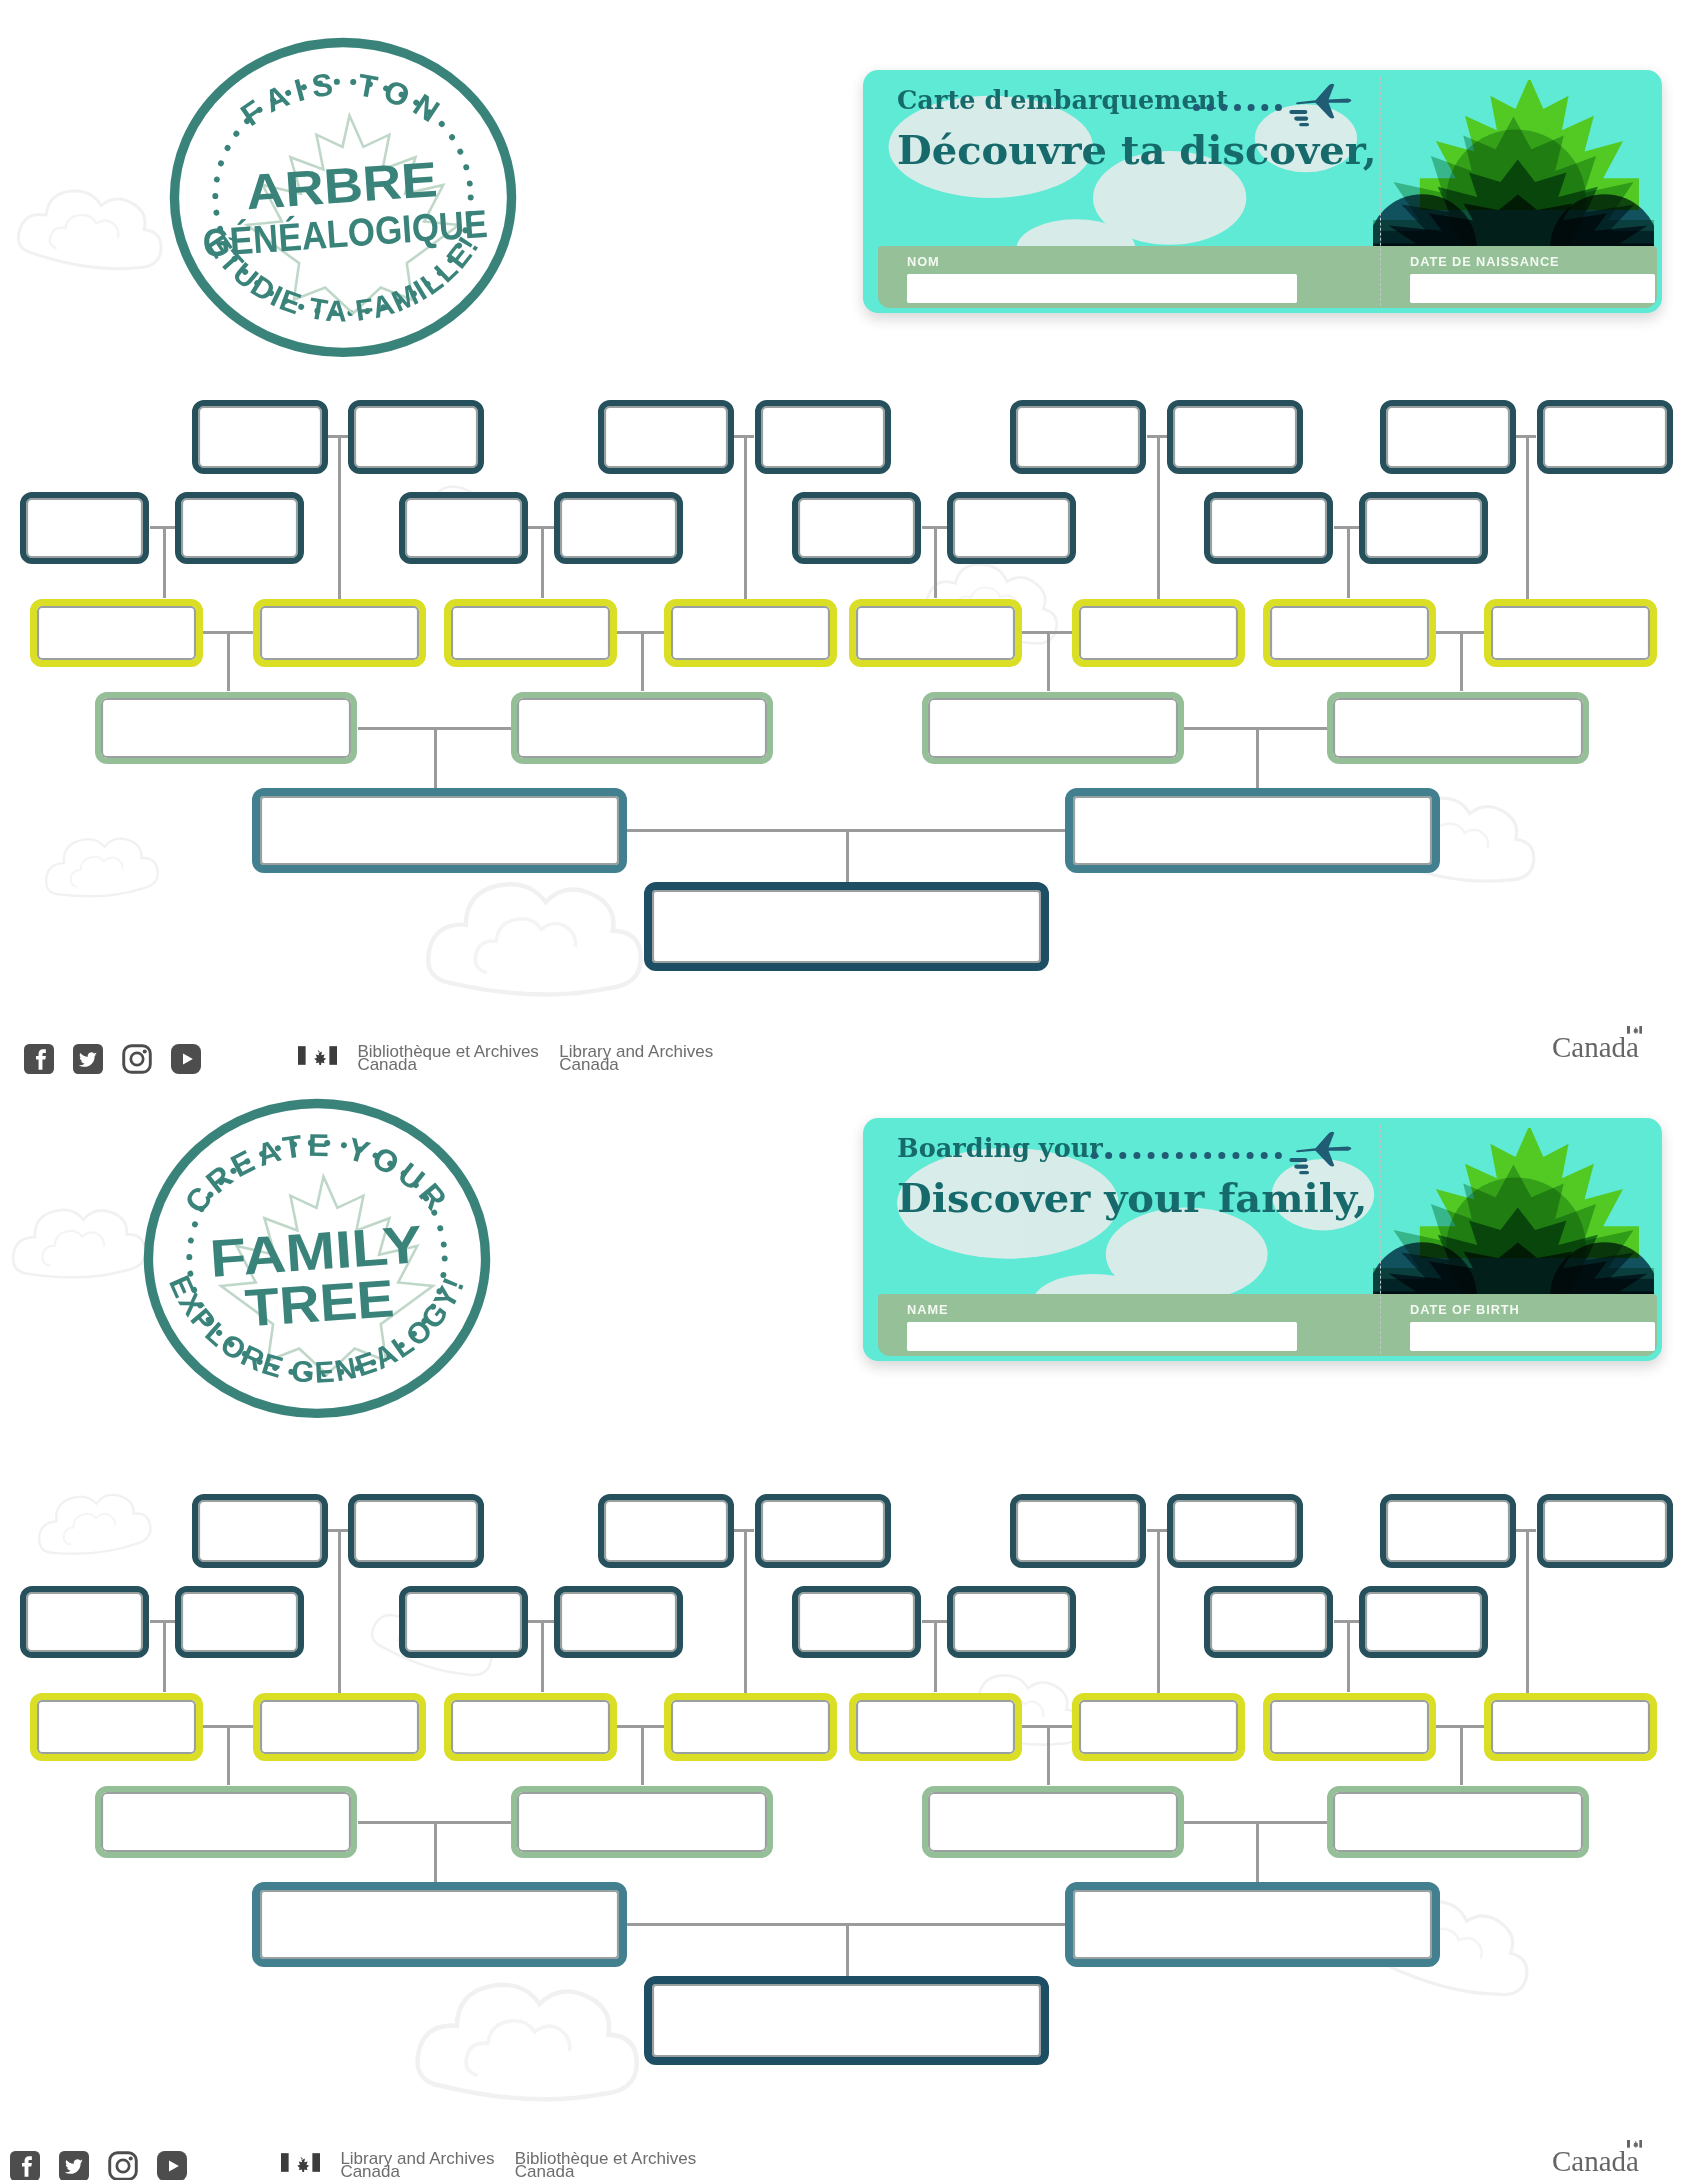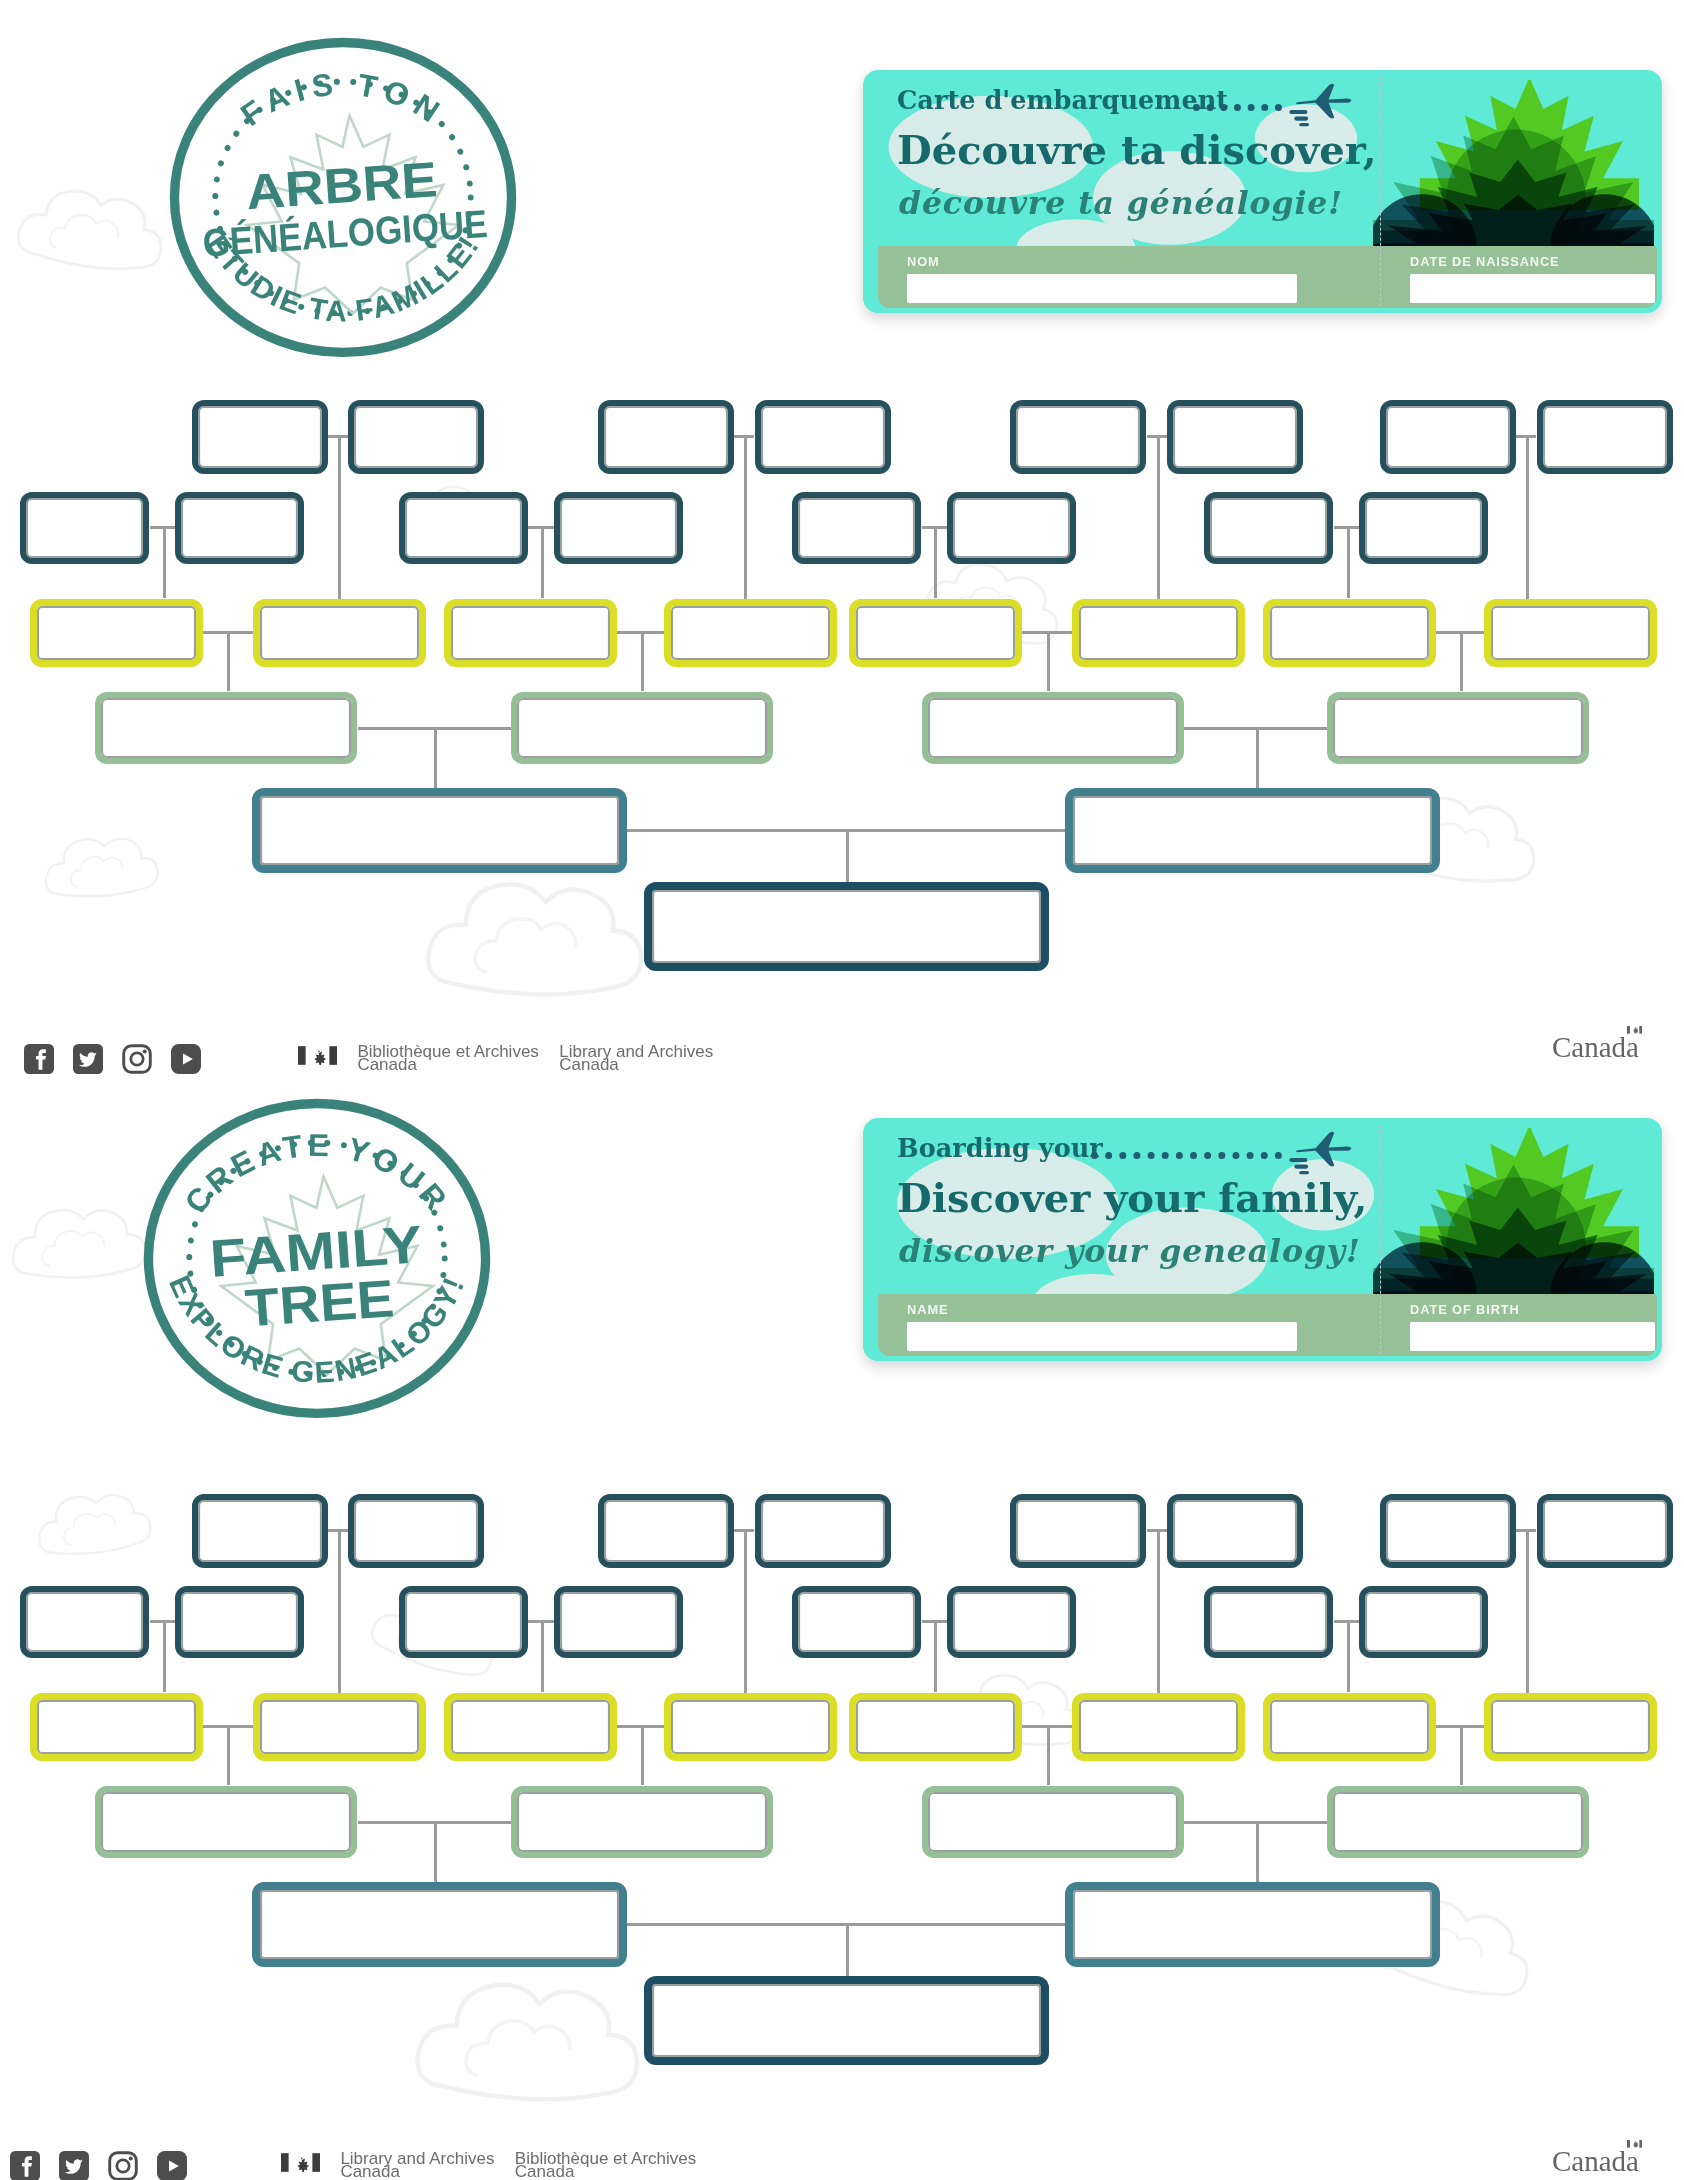--- a/index.html
+++ b/index.html
@@ -194,21 +194,20 @@
         <ellipse cx="250" cy="210" rx="70" ry="35"></ellipse>
         <ellipse cx="520" cy="80" rx="60" ry="40"></ellipse>
       </g>
     </svg>
     <div class="card-header">Carte d'embarquement</div>
     <div class="card-dots"></div>
     <svg class="card-plane" viewBox="0 0 90 60">
         <use href="#plane-glyph" fill="#205d74"></use>
       </svg>
     <div class="card-title">Découvre ta discover,</div>
-    <div class="card-script">découvre ta généalogie!</div>
     <svg class="card-leaf" viewBox="0 0 330 196">
       <g>
         <use href="#leaf-flat" fill="#e0da1f" style="mix-blend-mode:multiply" transform="translate(55,-8) scale(0.78)" opacity="0.95"></use>
         <use href="#leaf-flat" fill="#8fc2a2" style="mix-blend-mode:multiply" transform="translate(0,38) scale(1,0.8)" opacity="0.95"></use>
         <circle cx="168" cy="140" r="82" fill="#9ccaa8" style="mix-blend-mode:multiply" opacity="0.95"></circle>
         <use href="#leaf-flat" fill="#2f8590" style="mix-blend-mode:multiply" transform="translate(10,90) scale(0.97,0.55)" opacity="0.92"></use>
         <circle cx="58" cy="198" r="64" fill="#1d4b66" style="mix-blend-mode:multiply" opacity="0.92"></circle>
         <circle cx="272" cy="198" r="64" fill="#1d4b66" style="mix-blend-mode:multiply" opacity="0.92"></circle>
         <use href="#leaf-flat" fill="#224f63" style="mix-blend-mode:multiply" transform="translate(-8,132) scale(1.08,0.38)" opacity="0.9"></use>
       </g>
@@ -364,21 +363,20 @@
         <ellipse cx="270" cy="215" rx="70" ry="32"></ellipse>
         <ellipse cx="540" cy="90" rx="60" ry="42"></ellipse>
       </g>
     </svg>
     <div class="card-header">Boarding your</div>
     <div class="card-dots"></div>
     <svg class="card-plane" viewBox="0 0 90 60">
         <use href="#plane-glyph" fill="#205d74"></use>
       </svg>
     <div class="card-title">Discover your family,</div>
-    <div class="card-script">discover your genealogy!</div>
     <svg class="card-leaf" viewBox="0 0 330 196">
       <g>
         <use href="#leaf-flat" fill="#e0da1f" style="mix-blend-mode:multiply" transform="translate(55,-8) scale(0.78)" opacity="0.95"></use>
         <use href="#leaf-flat" fill="#8fc2a2" style="mix-blend-mode:multiply" transform="translate(0,38) scale(1,0.8)" opacity="0.95"></use>
         <circle cx="168" cy="140" r="82" fill="#9ccaa8" style="mix-blend-mode:multiply" opacity="0.95"></circle>
         <use href="#leaf-flat" fill="#2f8590" style="mix-blend-mode:multiply" transform="translate(10,90) scale(0.97,0.55)" opacity="0.92"></use>
         <circle cx="58" cy="198" r="64" fill="#1d4b66" style="mix-blend-mode:multiply" opacity="0.92"></circle>
         <circle cx="272" cy="198" r="64" fill="#1d4b66" style="mix-blend-mode:multiply" opacity="0.92"></circle>
         <use href="#leaf-flat" fill="#224f63" style="mix-blend-mode:multiply" transform="translate(-8,132) scale(1.08,0.38)" opacity="0.9"></use>
       </g>

